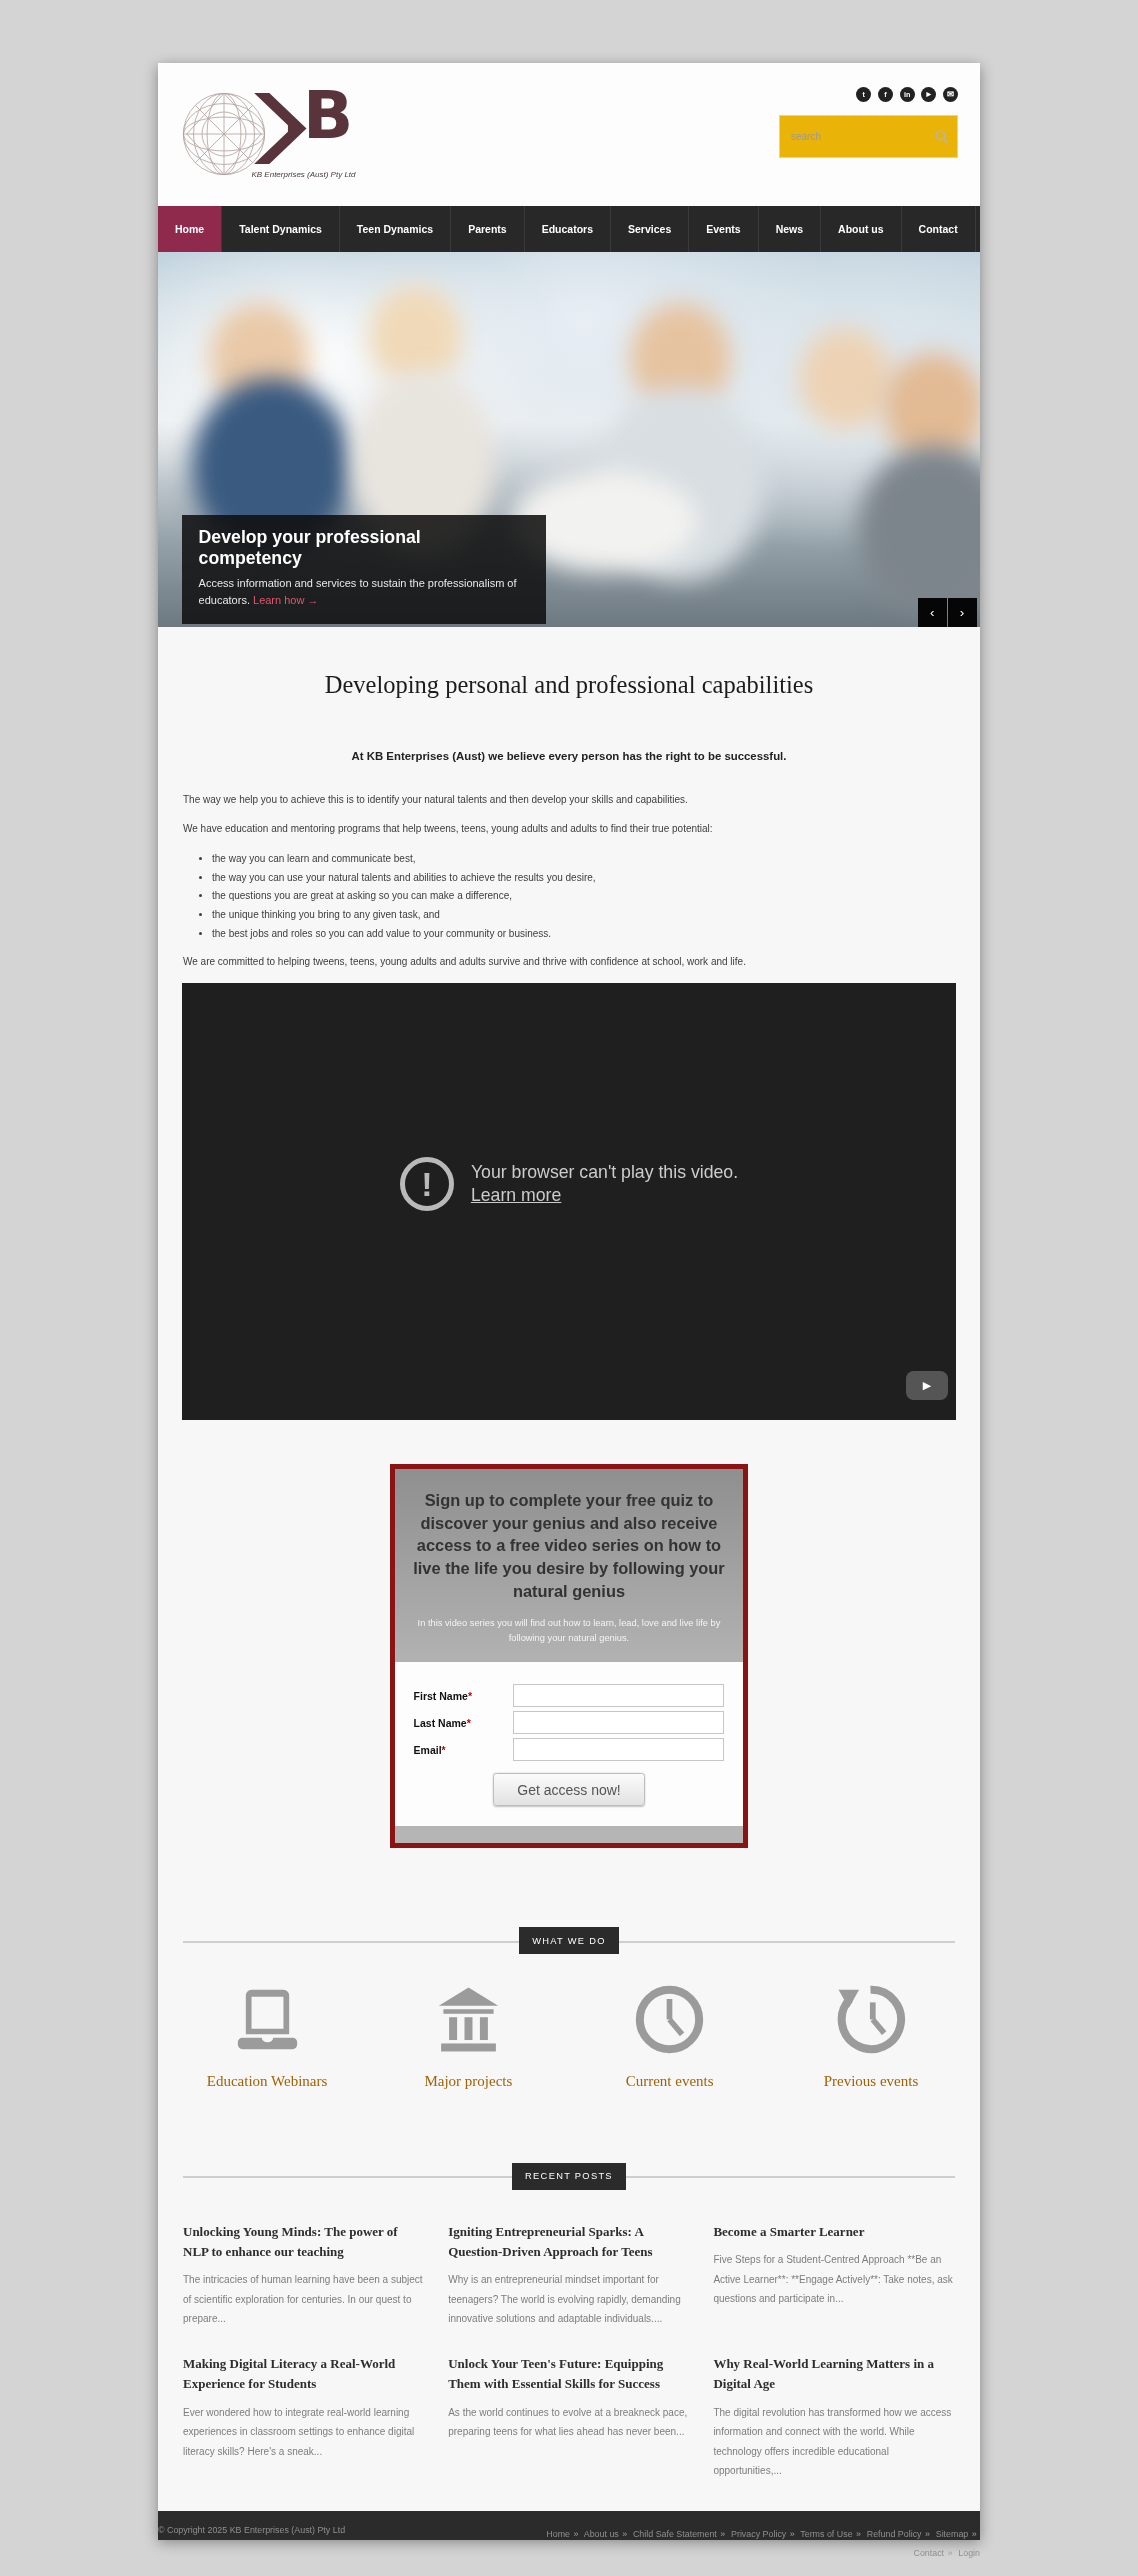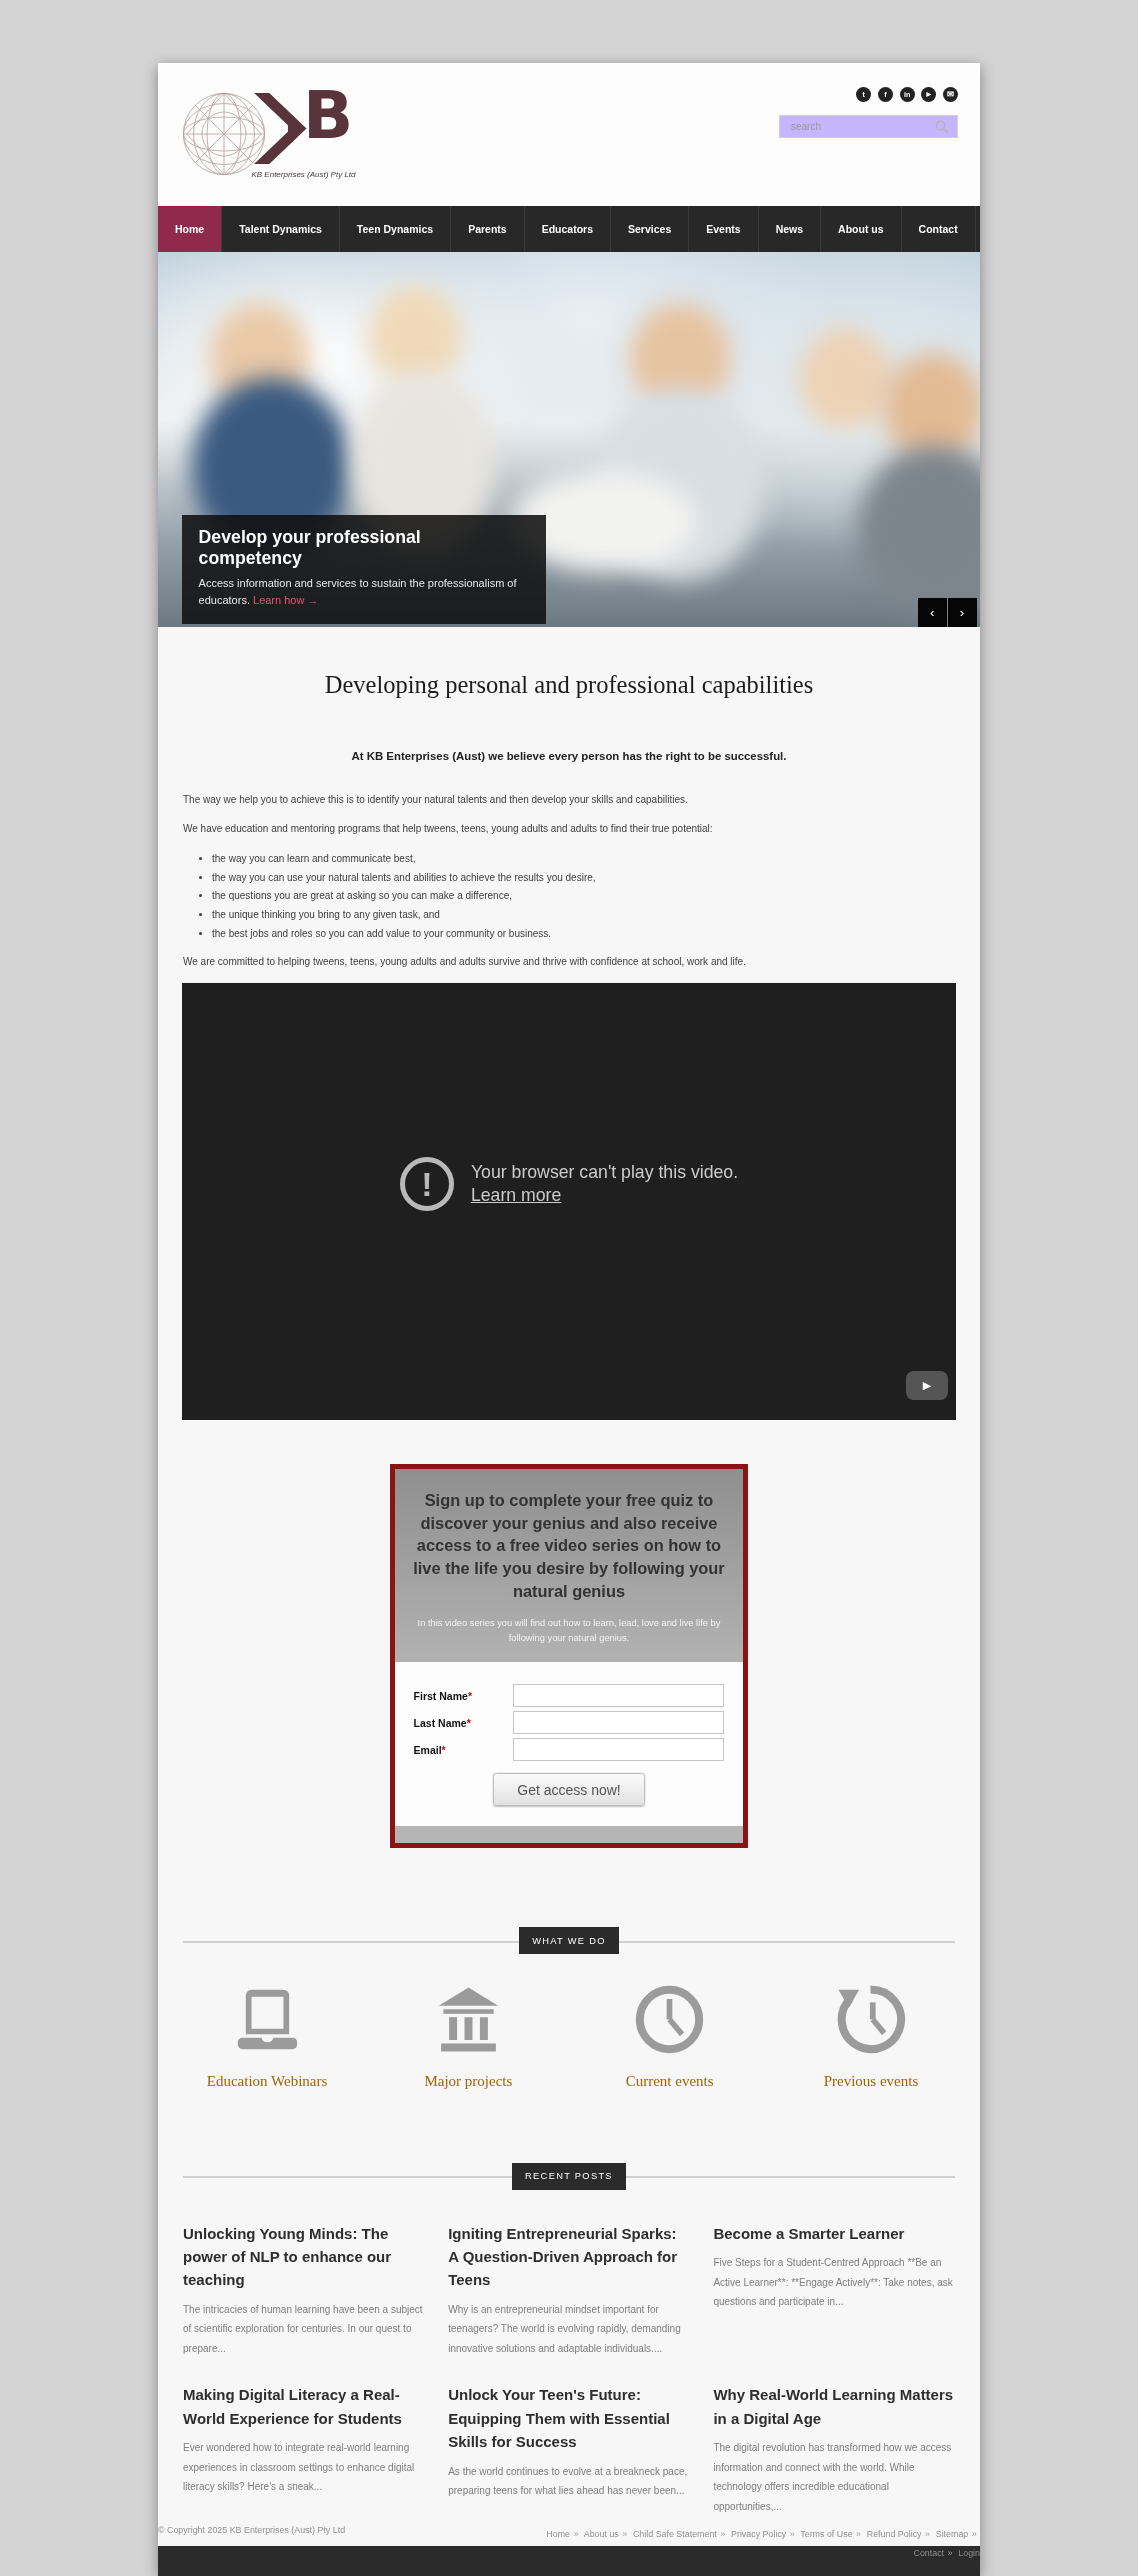--- a/index.html
+++ b/index.html
@@ -13,21 +13,21 @@
   .logo { position:absolute; left:22px; top:18.6px; width:194px; height:110px; cursor:pointer; }
   .logo-sphere { position:absolute; left:0; top:8.4px; }
   .logo-mark { position:absolute; left:74px; top:11.8px; }
   .logo-b { position:absolute; left:123px; top:1.7px; font-family:"DejaVu Sans", sans-serif;
             font-weight:bold; font-size:66px; line-height:1; color:#5a343c; letter-spacing:-2.5px; }
   .logo-tagline { position:absolute; left:52px; top:88px; width:143px; font-style:italic;
                   font-size:8px; color:#4a3a3c; text-align:center; }
   .social { position:absolute; right:22px; top:23.6px; display:flex; gap:6.7px; }
   .soc { width:15px; height:15px; border-radius:50%; background:#222; color:#fff; font-size:7.2px;
          font-weight:bold; display:flex; align-items:center; justify-content:center; cursor:pointer; }
-  .searchbox { position:absolute; right:22px; top:52px; width:179px; height:23px; background:#c4b5fd;
+  .searchbox { position:absolute; right:22px; top:52px; width:179px; height:43px; background:#eab308;
                border:0.8px solid #d2d2d2; display:flex; align-items:center; }
   .searchbox input { flex:1; border:none; outline:none; font-size:10px; color:#555; padding:0 8.4px 0 11px;
                      background:transparent; font-family:"Liberation Sans", sans-serif; }
   .searchbox input::placeholder { color:#9a9a9a; }
   .search-ic { margin-right:8.4px; cursor:pointer; display:flex; }
 
   
   .nav { display:flex; height:46px; background:#282828; }
   .nav-item { display:flex; align-items:center; padding:0 17px; color:#fff; font-size:10.5px;
               font-weight:bold; cursor:pointer; border-right:0.8px solid #3a3a3a; white-space:nowrap; }
@@ -98,21 +98,21 @@
 
   
   .wwd-row { display:flex; margin-top:29px; padding:0 8.4px; }
   .wwd-item { flex:1; text-align:center; cursor:pointer; }
   .wwd-item svg { display:block; margin:0 auto; }
   .wwd-label { margin-top:17px; font-family:"Liberation Serif", serif; font-size:15px; color:#a16207; }
 
   
   .posts { display:grid; grid-template-columns:1fr 1fr 1fr; column-gap:23.6px; row-gap:25px;
            padding:0 25px; margin-top:32px; }
-  .post-title { font-size:15px; font-weight:bold; color:#2e2e2e; line-height:1.55; cursor:pointer; }
+  .post-title { font-size:13px; font-weight:bold; color:#2e2e2e; line-height:1.55; cursor:pointer;font-family:Liberation Serif, serif; }
   .post-excerpt { margin-top:8.4px; font-size:10px; color:#7d7d7d; line-height:1.95; }
 
   .card-bar { height:29.5px; background:#2b2b2b; margin-top:30px; }
 
   
   .page-footer { position:absolute; left:158px; top:2525px; width:822px; display:flex;
                  justify-content:space-between; font-size:8.9px; color:#8f8f8f; }
   .pf-links { text-align:right; line-height:2.1; max-width:472px; }
   .pf-link { cursor:pointer; }
   .pf-sep { margin:0 3.4px; color:#a0a0a0; }

